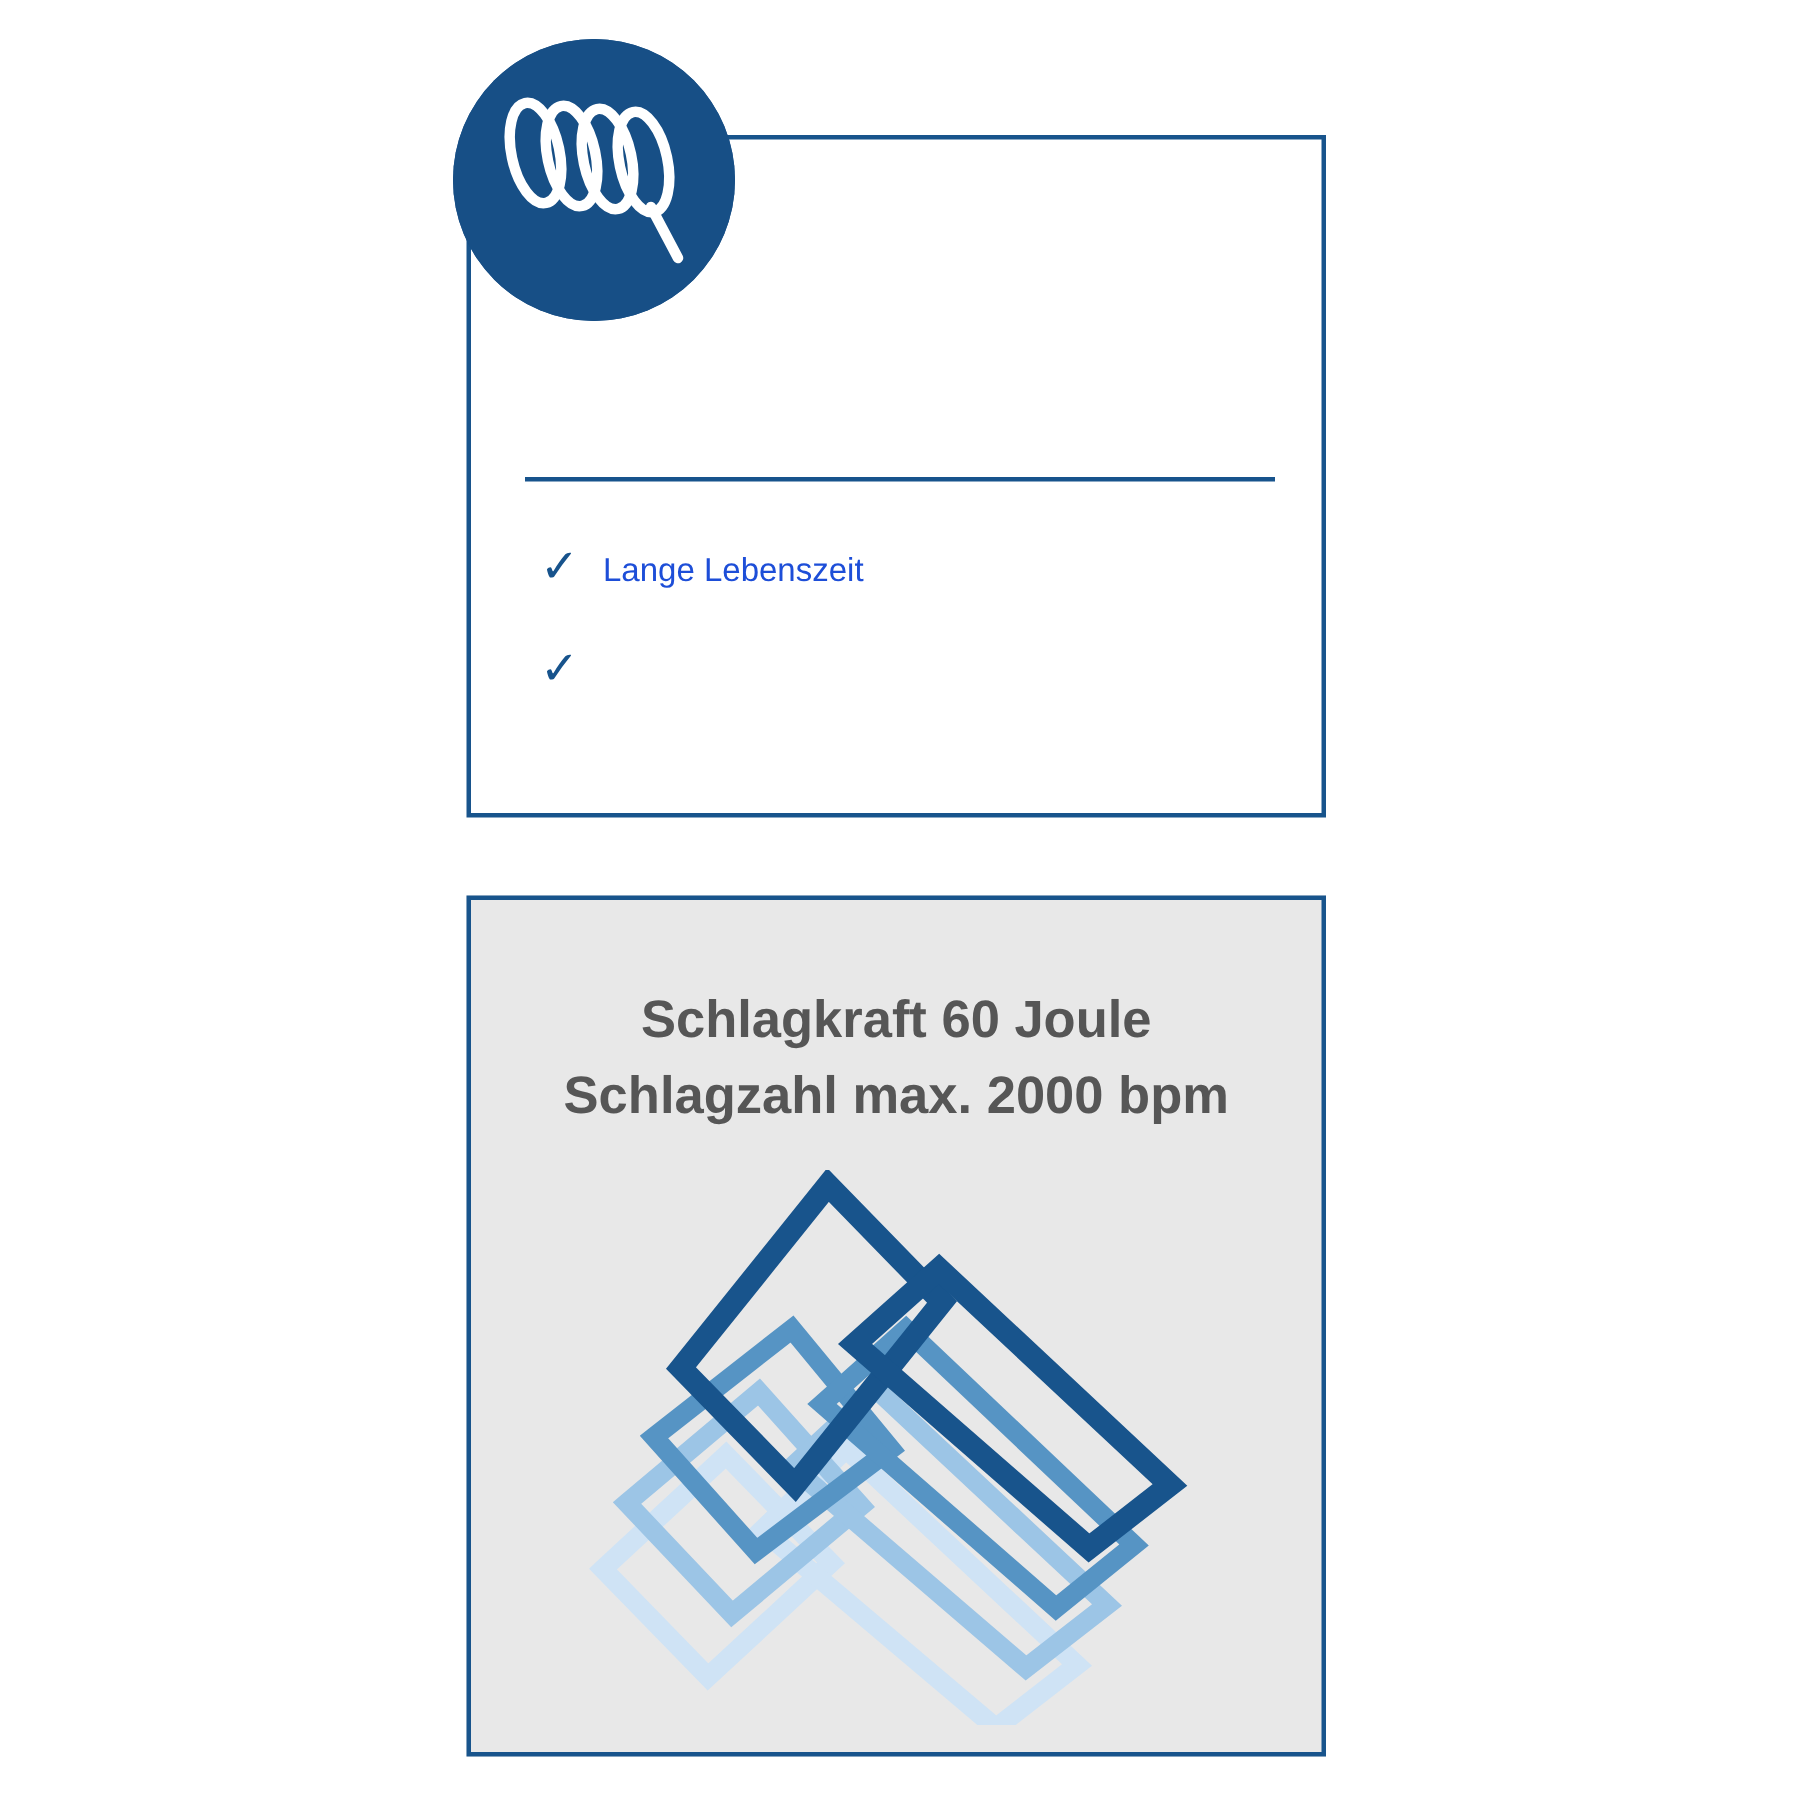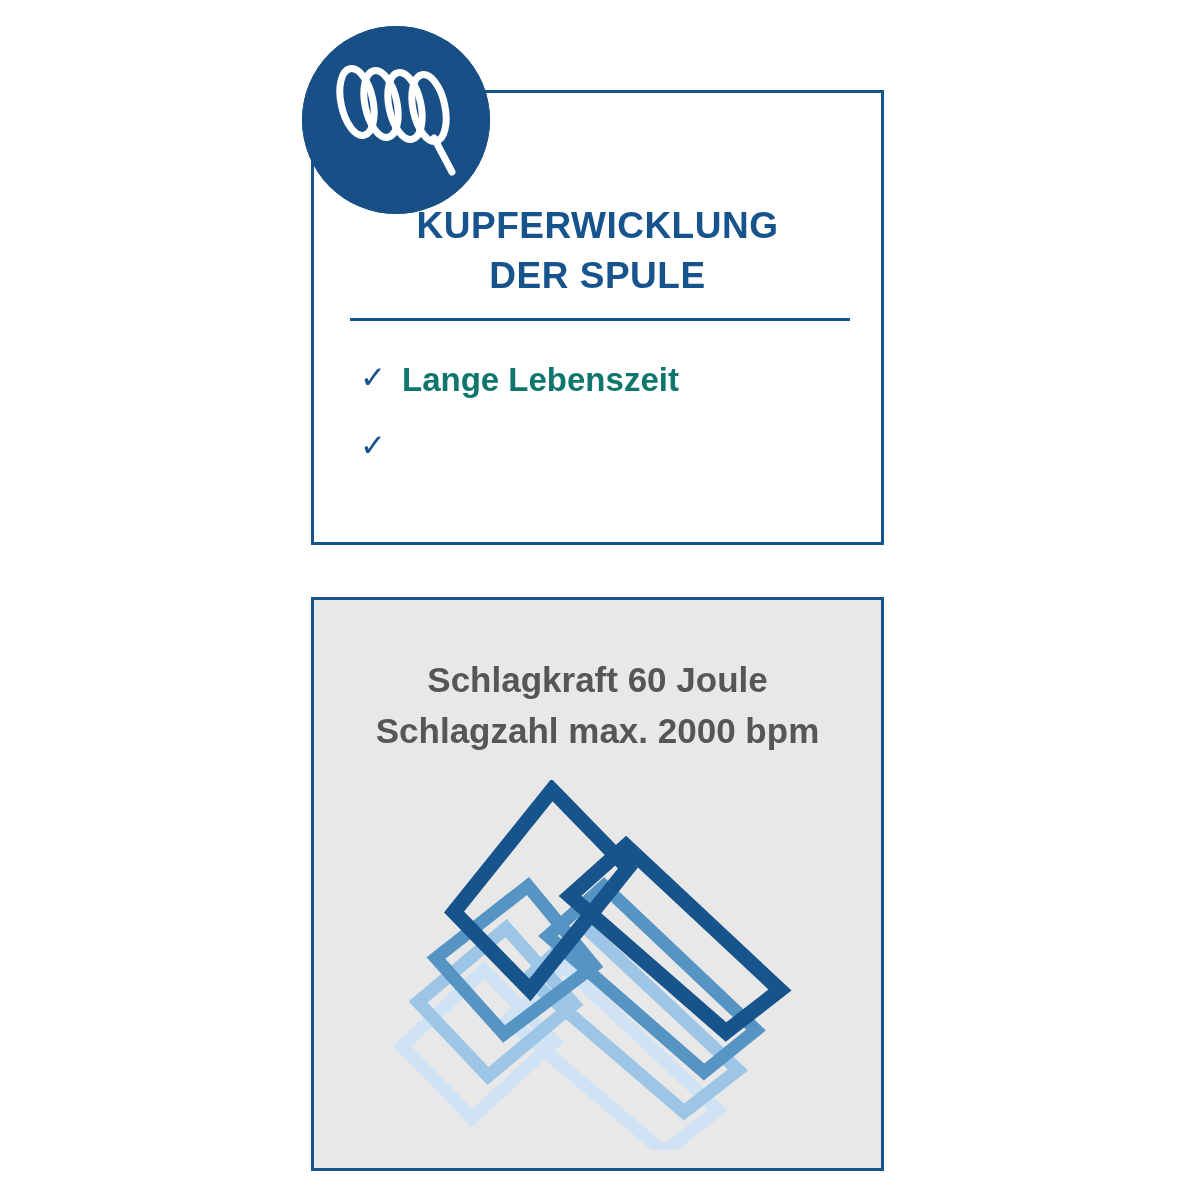--- a/index.html
+++ b/index.html
@@ -79,24 +79,24 @@
   }
   .feature-check {
     color: #17538c;
     font-size: 31px;
     line-height: 40px;
     width: 42px;
     flex: 0 0 42px;
     font-weight: normal;
   }
   .feature-text {
-    color: #0f766e;
-    font-size: 33px;
+    color: #1d4ed8;
+    font-size: 22px;
     line-height: 44px;
-    font-weight: bold;
+    font-weight: normal;
     white-space: pre-line;
   }
 
   
   #card-impact {
     position: absolute;
     left: 311px;
     top: 597px;
     width: 573px;
     height: 574px;
@@ -126,24 +126,20 @@
     width: 420px;
     height: 370px;
   }
   #impact-graphic svg { display: block; width: 100%; height: 100%; }
 </style>
 </head>
 <body>
 
 <div id="card-winding">
 
-  <div id="winding-title">
-    <span>KUPFERWICKLUNG</span>
-    <span class="line2">DER SPULE</span>
-  </div>
 
   <div id="winding-divider"></div>
 
   <div id="winding-list">
     <div class="feature-row">
       <span class="feature-check">✓</span>
       <span class="feature-text">Lange Lebenszeit</span>
     </div>
     <div class="feature-row">
       <span class="feature-check">✓</span>

